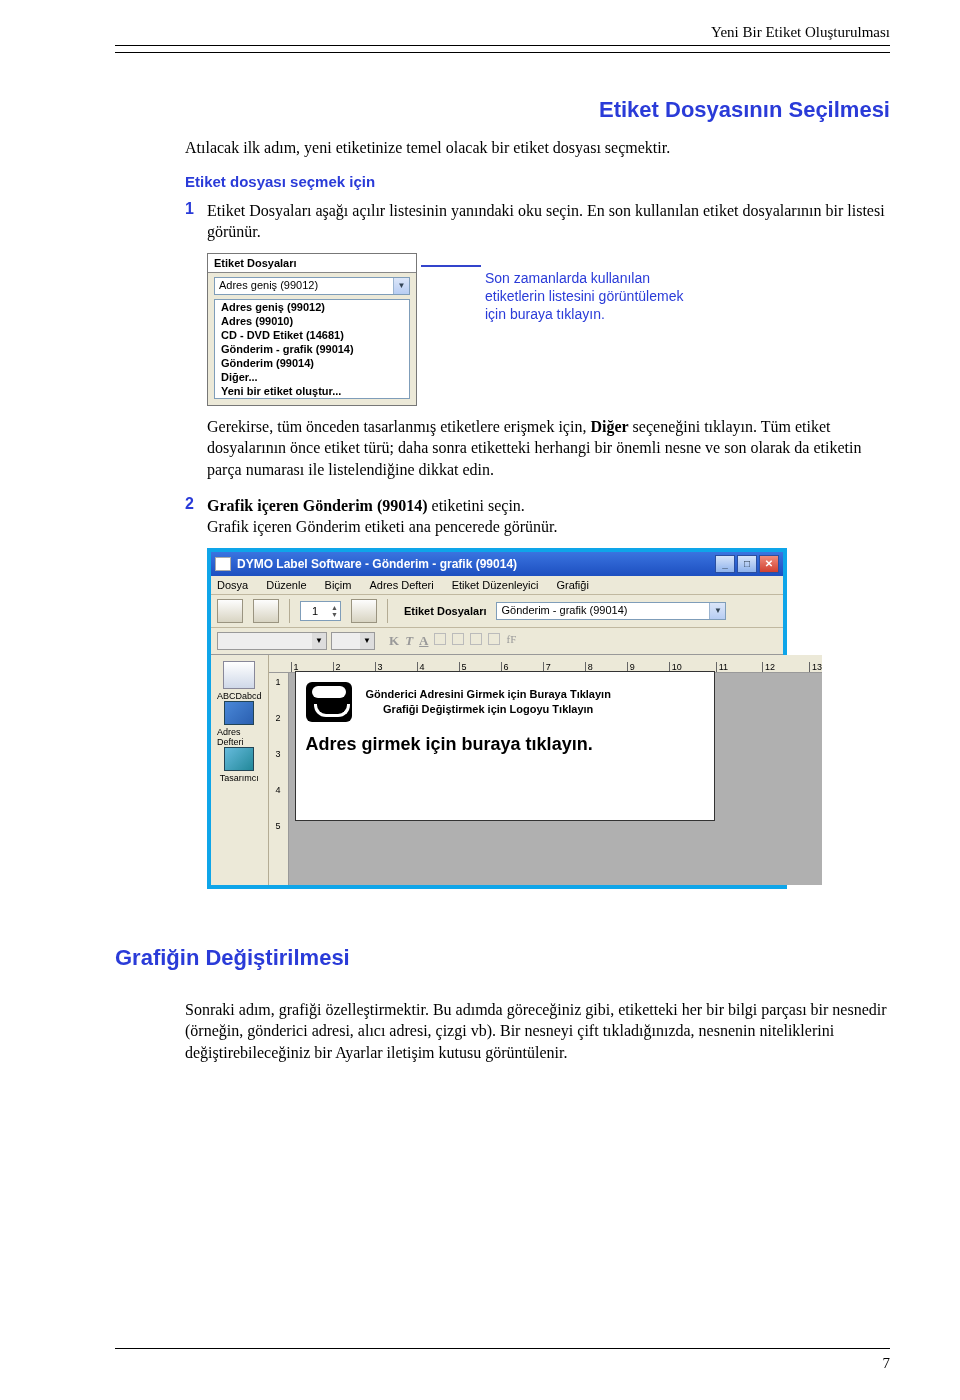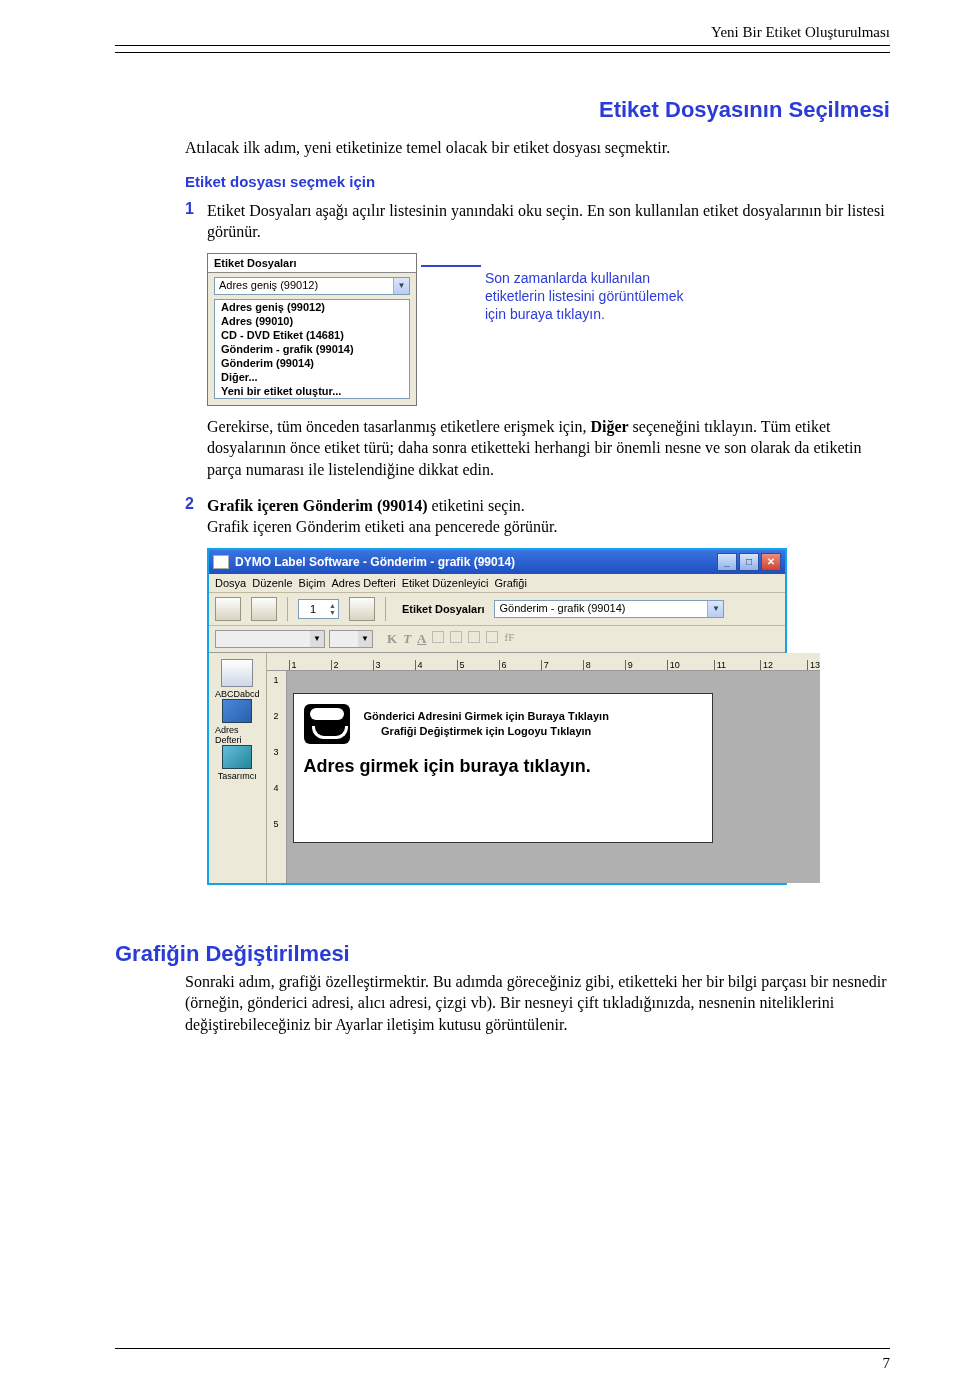--- a/index.html
+++ b/index.html
@@ -121,21 +121,21 @@
     line-height: 1.3;
     margin-top: 16px;
   }
 
   
   .app-figure {
     margin: 6px 0 38px 92px;
     width: 580px;
     font-family: Tahoma, Arial, sans-serif;
     font-size: 11px;
-    border: 2px solid #0ea5e9;
+    border: 4px solid #0ea5e9;
   }
   .titlebar {
     background: linear-gradient(#3a74e0,#1d4fc0);
     color:#fff;
     display:flex;
     align-items:center;
     padding: 3px 4px;
     font-weight:bold;
     font-size:12px;
   }
@@ -146,21 +146,21 @@
   .titlebar .spacer{flex:1;}
   .titlebar .wbtn{
     width:20px;height:18px;background:linear-gradient(#d6e4fa,#8fb3ec);
     border:1px solid #2a4fa0;margin-left:2px;display:flex;align-items:center;
     justify-content:center;font-size:10px;color:#234;font-family:Arial;
   }
   .titlebar .wbtn.close{background:linear-gradient(#f08c7c,#d04030);color:#fff;}
   .menubar{
     background:#ece9d8;
     padding:3px 6px;
-    display:flex;gap:6px;
+    display:flex;gap:18px;
     font-size:11px;
     border-bottom:1px solid #c0b8a0;
   }
   .toolbars{
     background:#ece9d8;
     padding:4px 6px;
     display:flex;
     align-items:center;
     gap:10px;
     border-bottom:1px solid #c0b8a0;
@@ -211,41 +211,41 @@
     height:18px;background:#ece9d8;border-bottom:1px solid #999;
     display:flex;align-items:flex-end;padding-left:22px;gap:34px;font-size:9px;
   }
   .hruler span{border-left:1px solid #666;padding-left:2px;height:10px;}
   .vruler{
     position:absolute;left:0;top:18px;bottom:0;width:20px;
     background:#ece9d8;border-right:1px solid #999;
     display:flex;flex-direction:column;padding-top:4px;font-size:9px;align-items:center;gap:26px;
   }
   .label-card{
-    position:absolute;left:26px;top:40px;
+    position:absolute;left:26px;top:16px;
     width:420px;height:150px;background:#fff;border:1px solid #333;
     padding:10px;
   }
   .phone-row{display:flex;gap:14px;align-items:center;}
   .phone-ico{width:46px;height:40px;background:#000;border-radius:6px;position:relative;}
   .phone-ico::after{content:"";position:absolute;left:8px;top:22px;width:30px;height:10px;border:3px solid #fff;border-top:none;border-radius:0 0 12px 12px;}
   .phone-ico::before{content:"";position:absolute;left:6px;top:4px;width:34px;height:12px;background:#fff;border-radius:6px;}
   .sender-text{font-weight:bold;font-size:11px;text-align:center;line-height:1.3;}
   .addr-big{
     margin-top:12px;
     font-family:Arial,Helvetica,sans-serif;
     font-weight:bold;font-size:18px;color:#000;
   }
 
   h2.section2{
     font-family: Arial, Helvetica, sans-serif;
     color: #2a3bd8;
     font-weight: bold;
     font-size: 22px;
-    margin: 56px 0 4px 0;
+    margin: 56px 0 28px 0;
   }
 
   .footer{
     position:absolute;left:115px;right:70px;bottom:28px;
     border-top:1px solid #000;
     text-align:right;
     font-size:15px;
     padding-top:6px;
   }
 </style>

